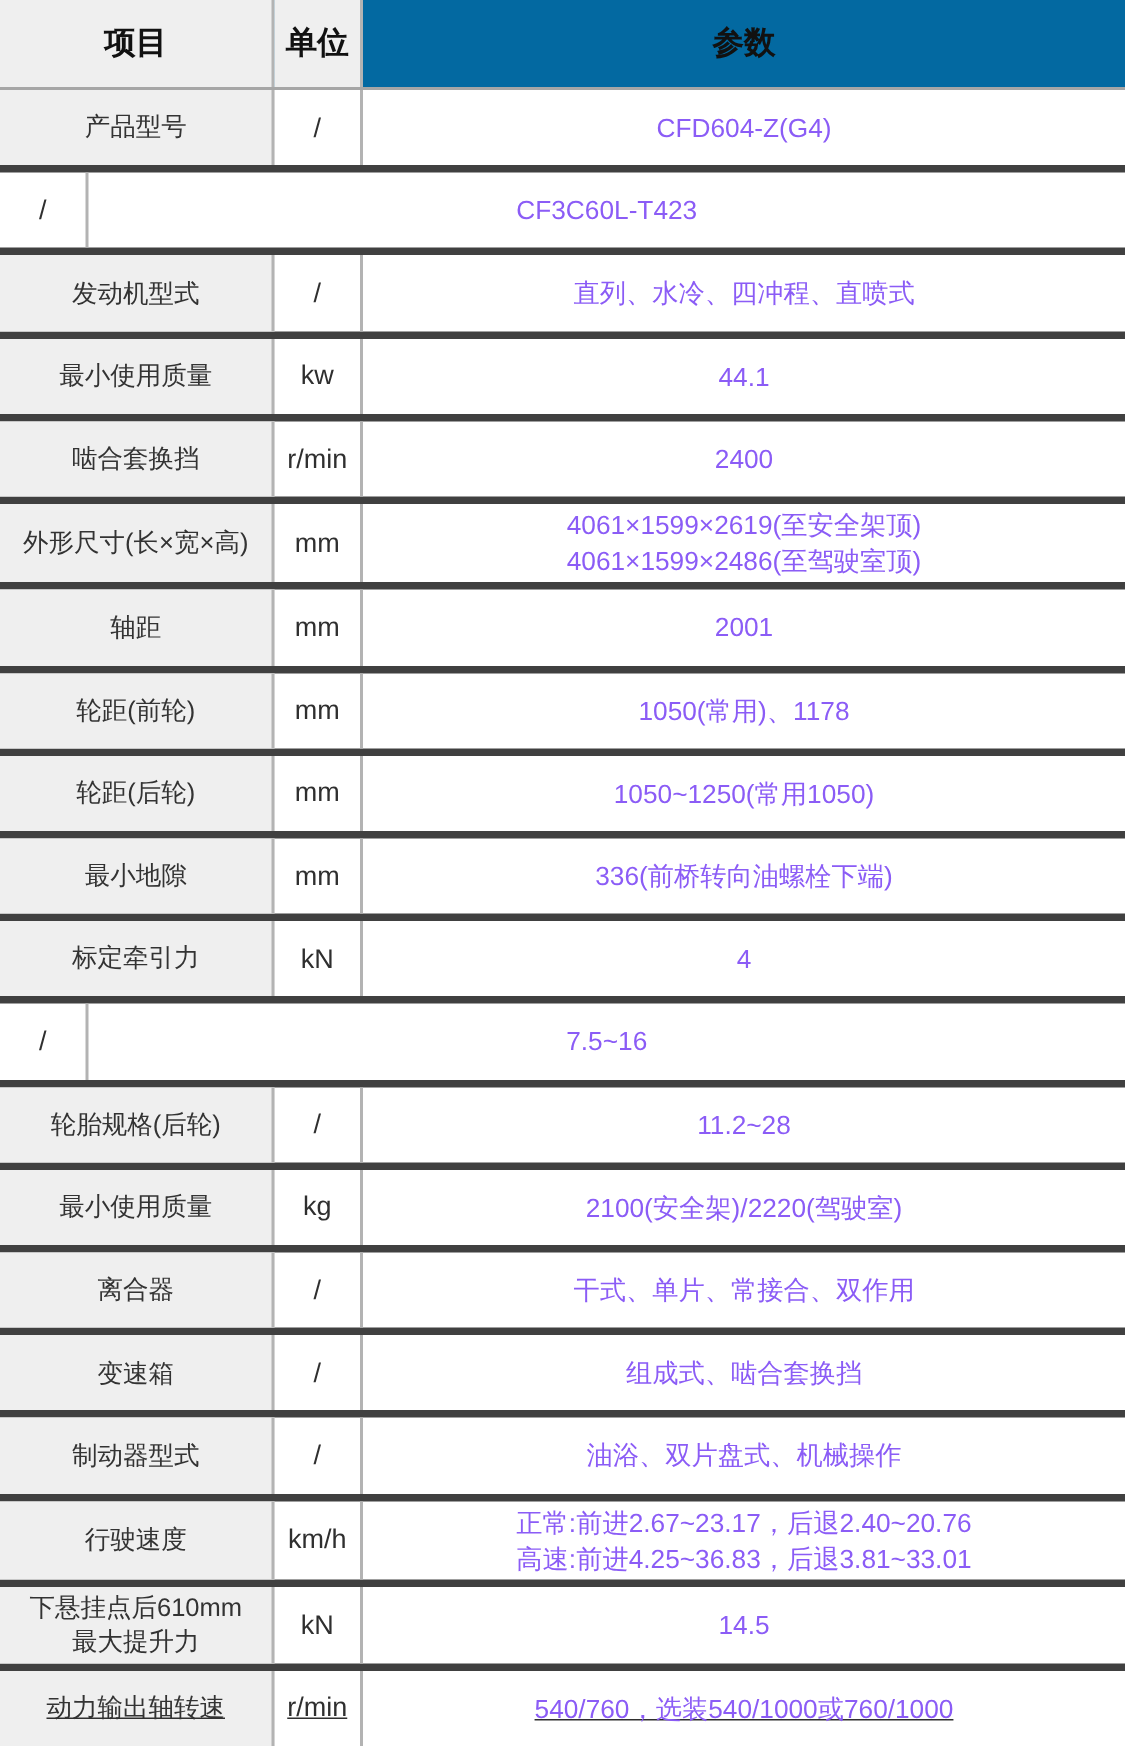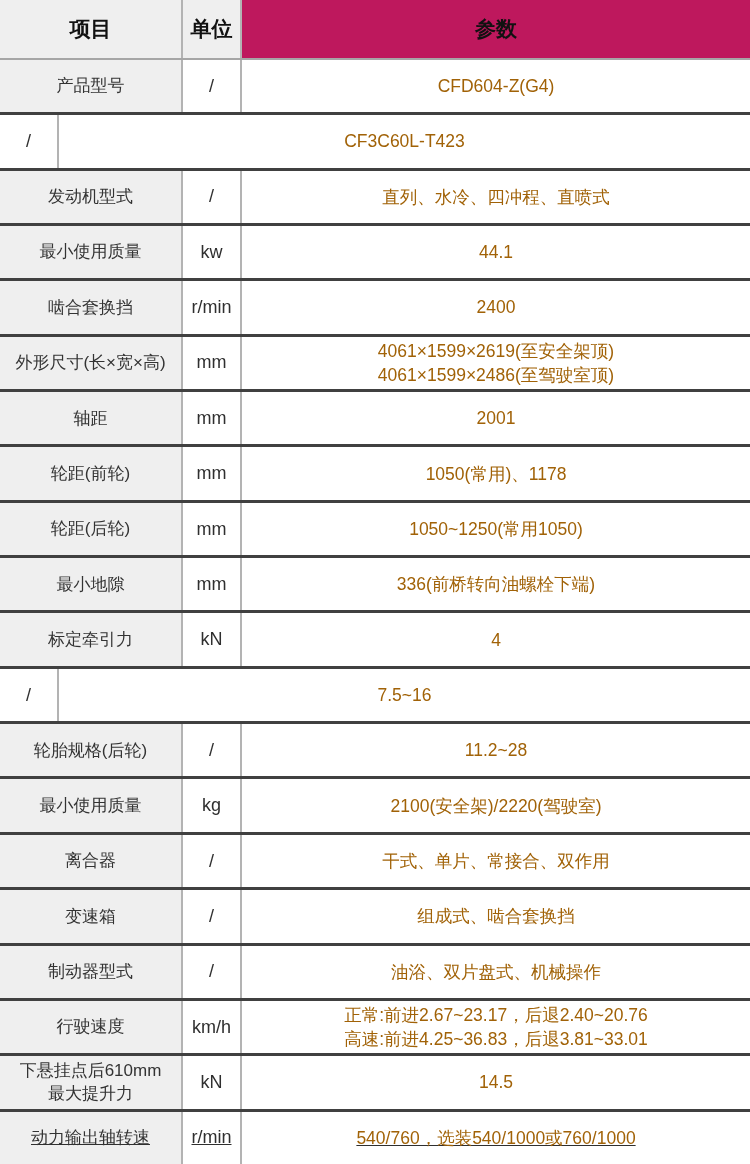--- a/index.html
+++ b/index.html
@@ -9,51 +9,51 @@
     font-family: "Liberation Sans", "DejaVu Sans", sans-serif;
     color: #2f2f2f;
   }
   .spec-table {
     width: 750px;
     height: 1164px;
     display: flex;
     flex-direction: column;
     background: #ffffff;
   }
-  .row { display: flex; border-bottom: 3px solid #404040; }
+  .row { display: flex; border-bottom: 5px solid #404040; }
   .cell {
     display: flex;
     align-items: center;
     justify-content: center;
     text-align: center;
     white-space: pre-line;
     line-height: 1.38;
     padding: 2px 6px;
   }
   .c1 { width: 183px; background: #efefef; border-right: 2px solid #b3b3b3; }
   .c2 { width: 59px;  border-right: 2px solid #b3b3b3; }
   .c3 { flex: 1; }
   .header-row {
     flex: 0 0 60px;
-    background: #be185d;
+    background: #0369a1;
     border-bottom: 2px solid #a6a6a6;
     justify-content: space-between;
   }
   .header-row .c2 { background: #efefef; }
   .header-row .cell {
     font-size: 21px;
     font-weight: bold;
     color: #111111;
   }
   .tbody { flex: 1; display: flex; flex-direction: column; }
   .tbody .row { flex: 1; }
   .tbody .row:last-child { border-bottom: none; text-decoration: underline; }
   .label { font-size: 17px; color: #333333; }
   .unit  { font-size: 18px; color: #2f2f2f; }
-  .value { font-size: 17.5px; color: #a16207; }
+  .value { font-size: 17.5px; color: #8b5cf6; }
 </style>
 </head>
 <body>
 
 <div class="spec-table">
   <div class="row header-row">
     <div class="cell c1">项目</div>
     <div class="cell c2">单位</div>
     <div class="cell c3">参数</div>
   </div>

